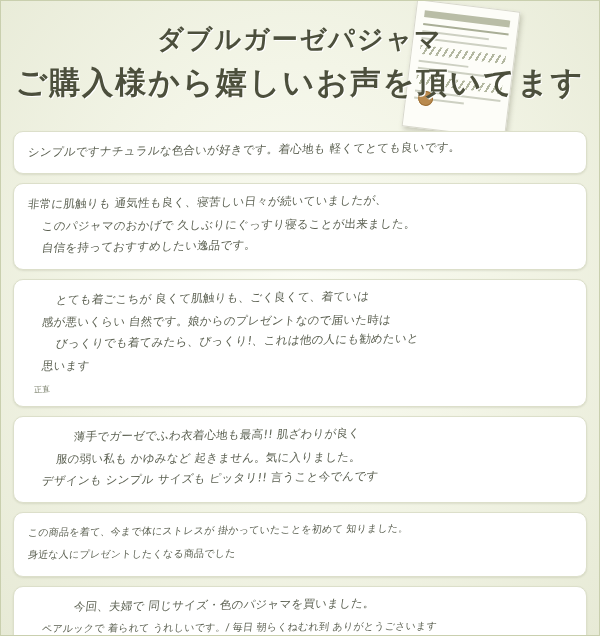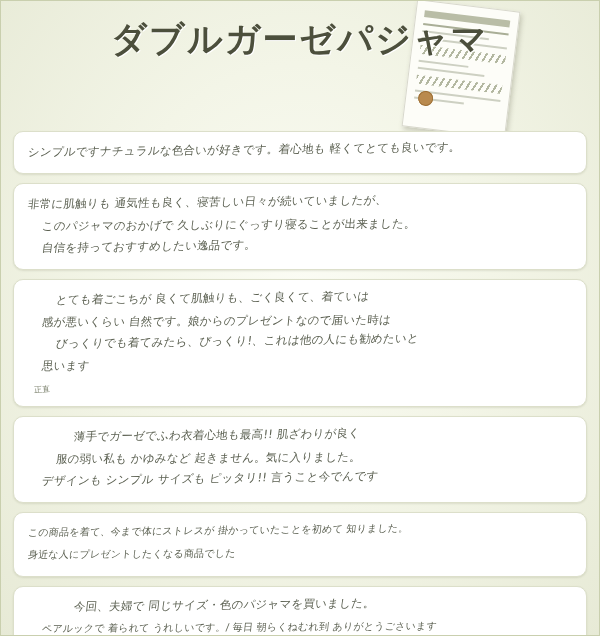--- a/index.html
+++ b/index.html
@@ -39,21 +39,21 @@
   }
   .header-title {
     position: relative;
     z-index: 2;
     font-family: "DejaVu Sans", sans-serif;
     font-weight: bold;
     color: #4c4f3c;
     letter-spacing: 2px;
   }
   .title-line1 {
-    font-size: 35px;
+    font-size: 26px;
     line-height: 40px;
     text-shadow: 1px 1px 0 #ffffff;
   }
   .title-line2 {
     font-size: 31px;
     line-height: 46px;
     text-shadow: 1px 1px 0 #ffffff;
   }
   
   .survey-photo {
@@ -163,20 +163,21 @@
         <div class="sheet-line short"></div>
         <div class="sheet-line mid"></div>
         <div class="sheet-scribble"></div>
         <div class="sheet-line"></div>
         <div class="sheet-line short"></div>
         <div class="survey-stamp"></div>
       </div>
     </div>
     <div class="header-title">
       <div class="title-line1">ダブルガーゼパジャマ</div>
+      <div class="title-line2">ご購入様から嬉しいお声を頂いてます</div>
     </div>
   </div>
 
   <div class="reviews">
 
     <div class="review">
       <div class="hand-line">シンプルですナチュラルな色合いが好きです。着心地も 軽くてとても良いです。</div>
     </div>
 
     <div class="review">

